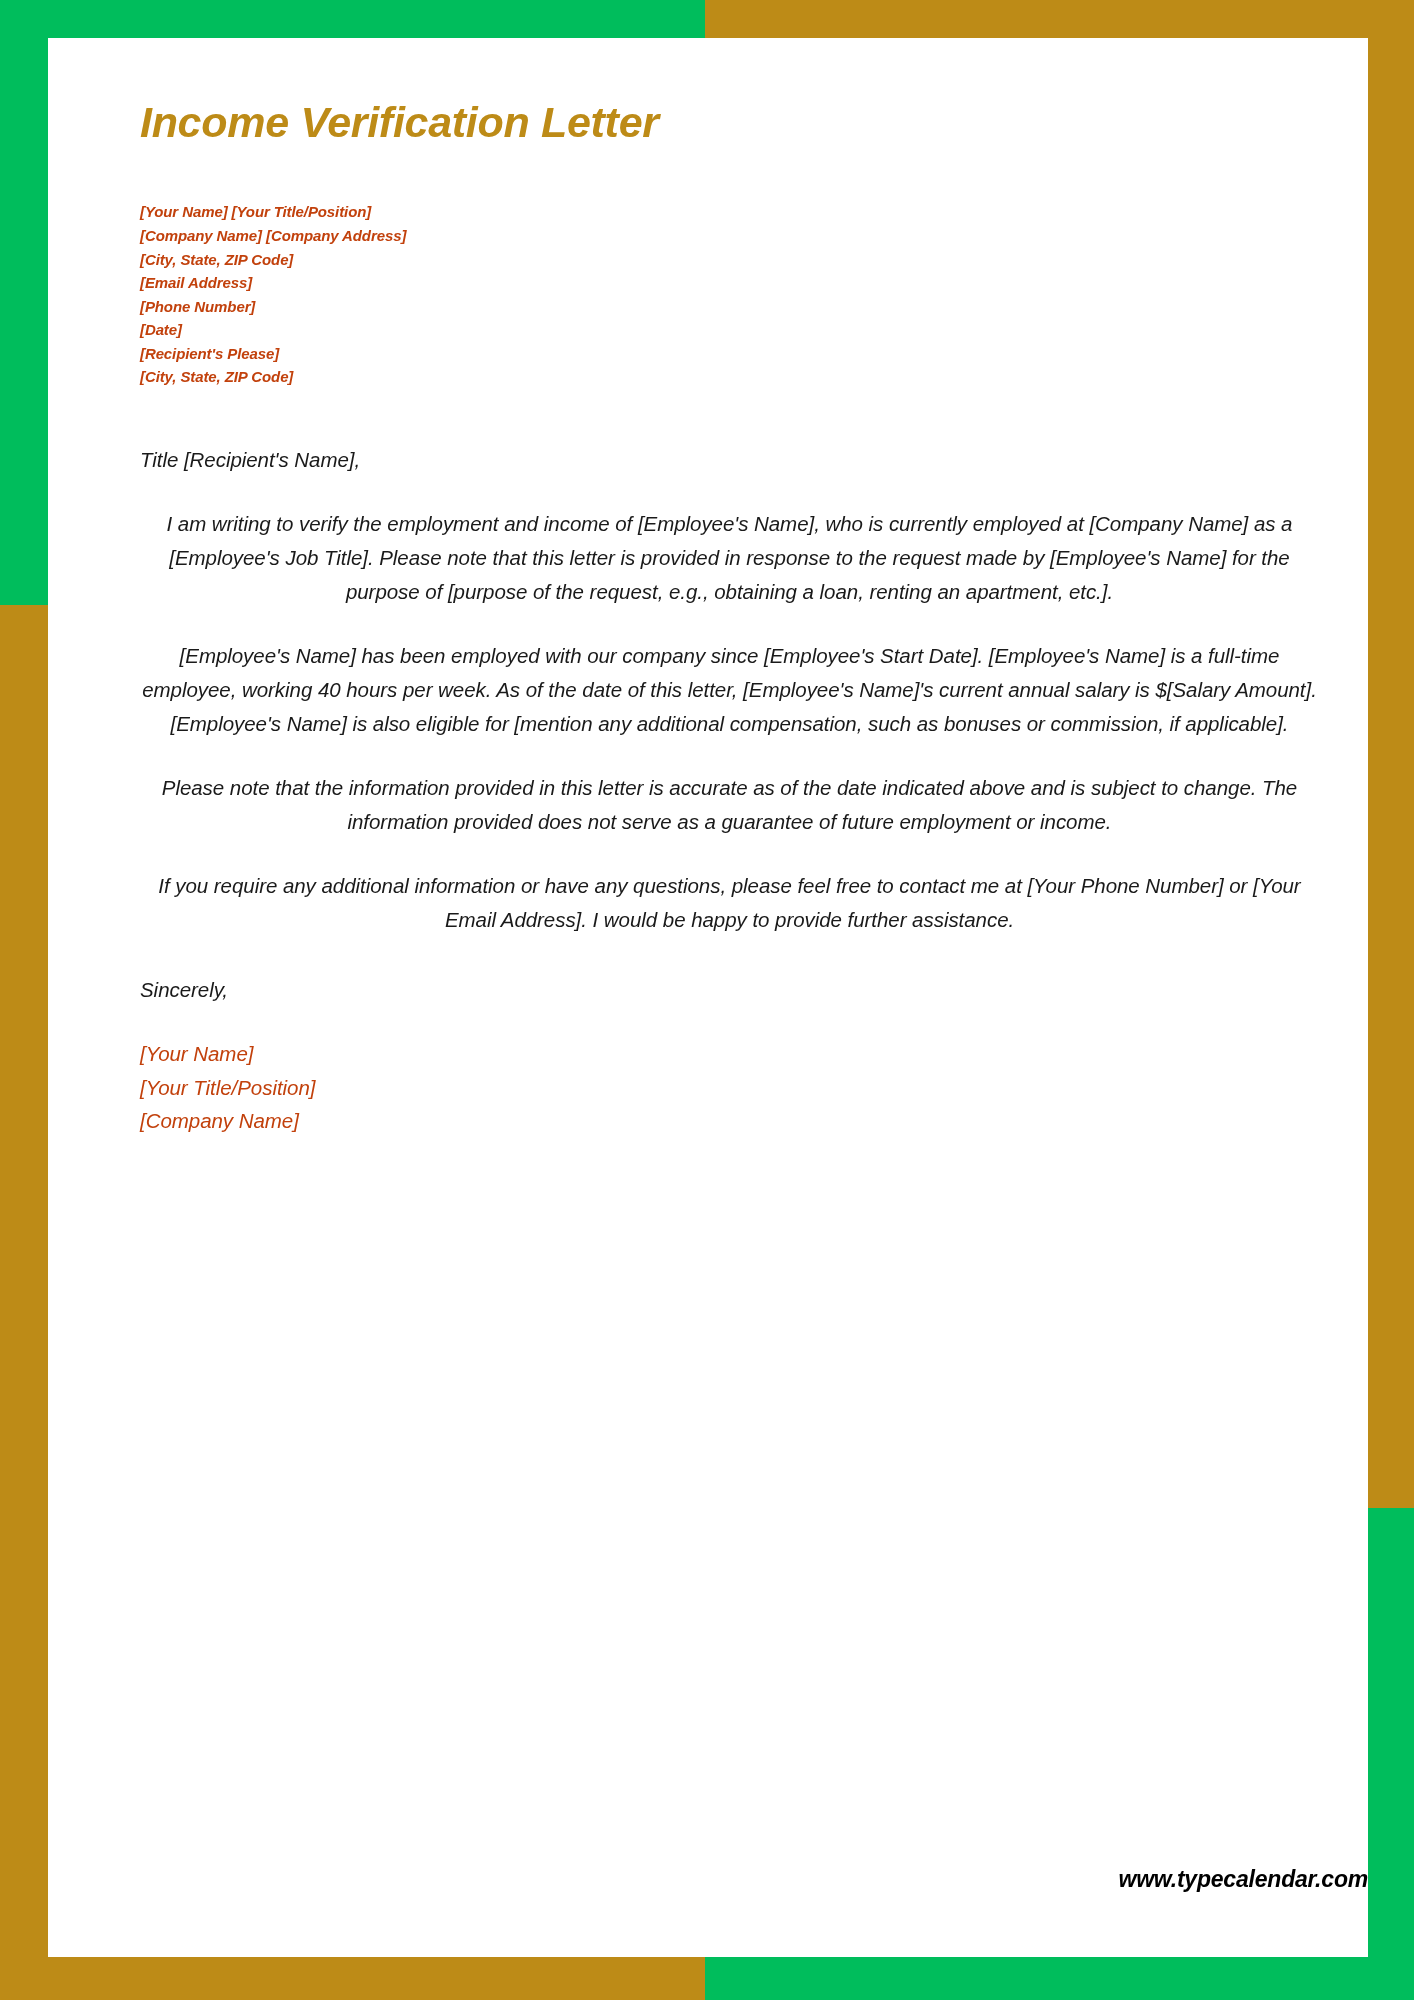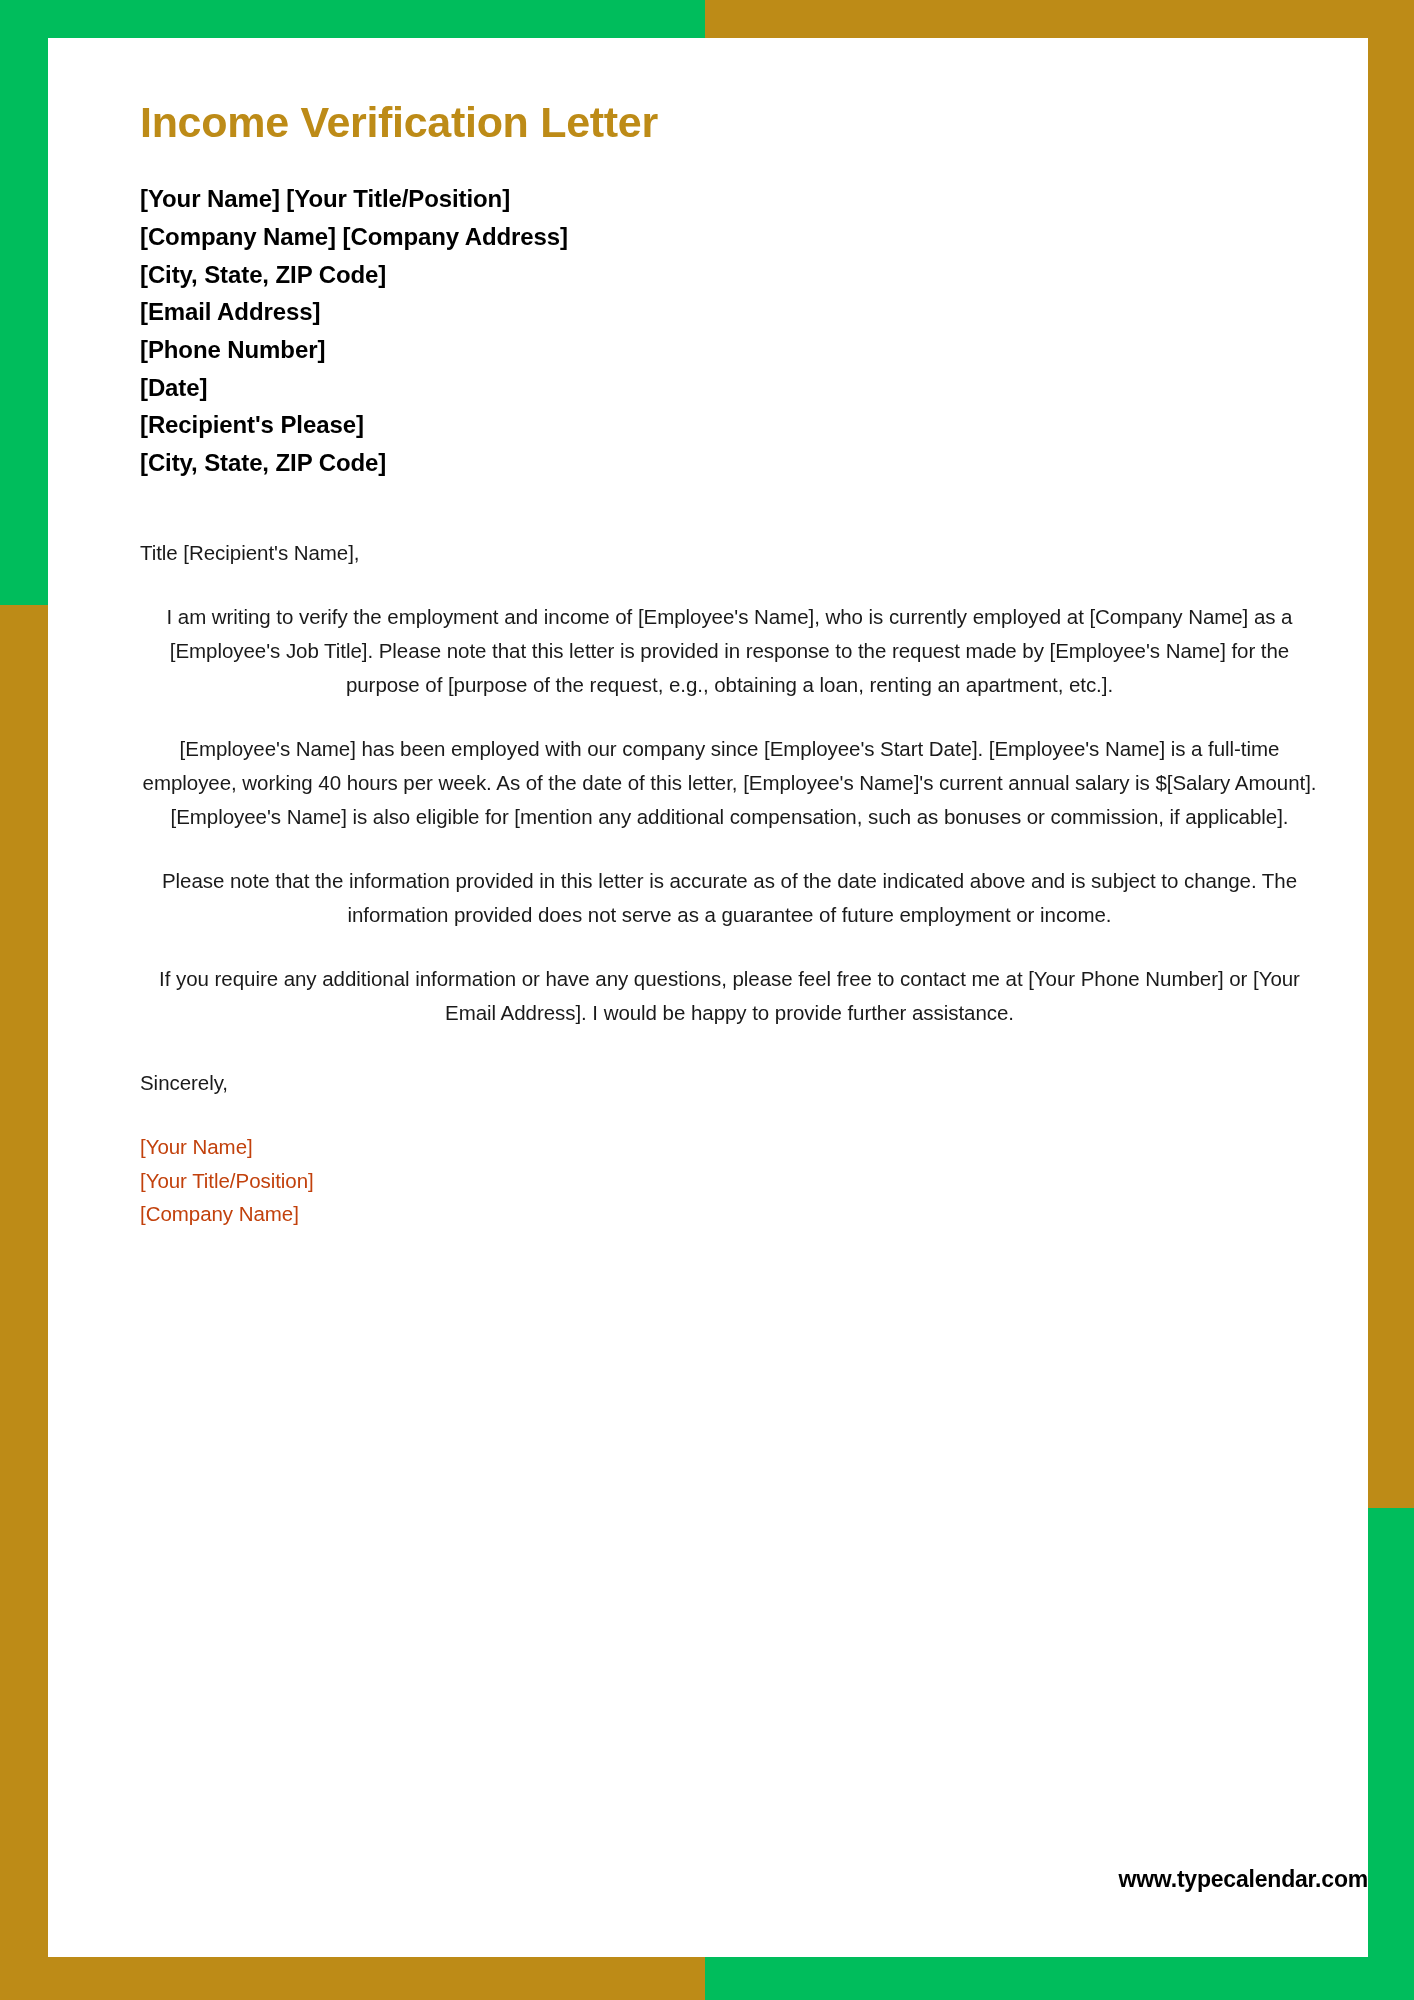--- a/index.html
+++ b/index.html
@@ -44,40 +44,41 @@
   #letter-card {
     position: absolute;
     left: 48px;
     top: 38px;
     width: 1320px;
     height: 1787px;
     background: #ffffff;
     z-index: 1;
     box-sizing: border-box;
     padding: 40px 49px 0 92px;
+    font-style: italic;
   }
 
   
   #doc-title {
     font-size: 43px;
     font-weight: bold;
     line-height: 1.22;
     letter-spacing: -0.3px;
     margin: 0;
     padding-top: 18px;
     max-width: 560px;
   }
 
   
   #address-block {
-    margin-top: 32px;
-    font-size: 24px;
+    margin-top: 52px;
+    font-size: 15px;
     font-weight: bold;
     line-height: 1.57;
-    color: #000000;
+    color: #c2410c;
     letter-spacing: -0.1px;
   }
   #address-block .addr-line { display: block; white-space: nowrap; }
 
   
   #letter-body {
     margin-top: 54px;
     font-size: 20.5px;
     line-height: 1.66;
     color: #1a1a1a;

